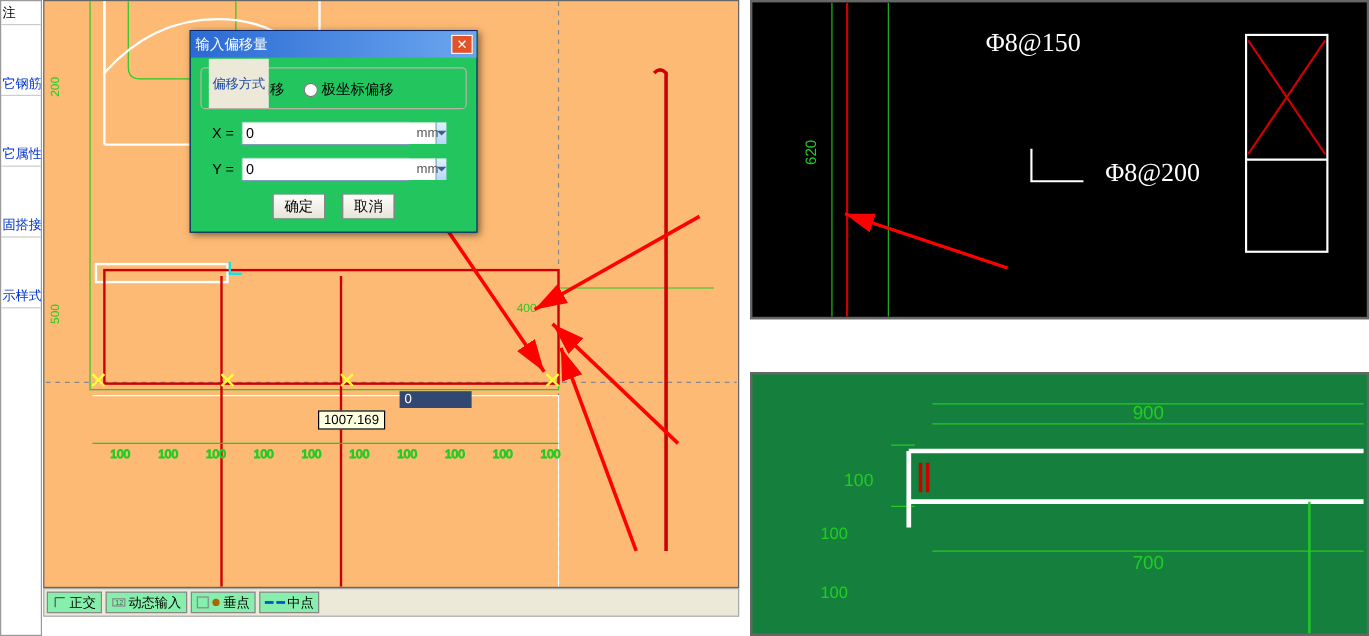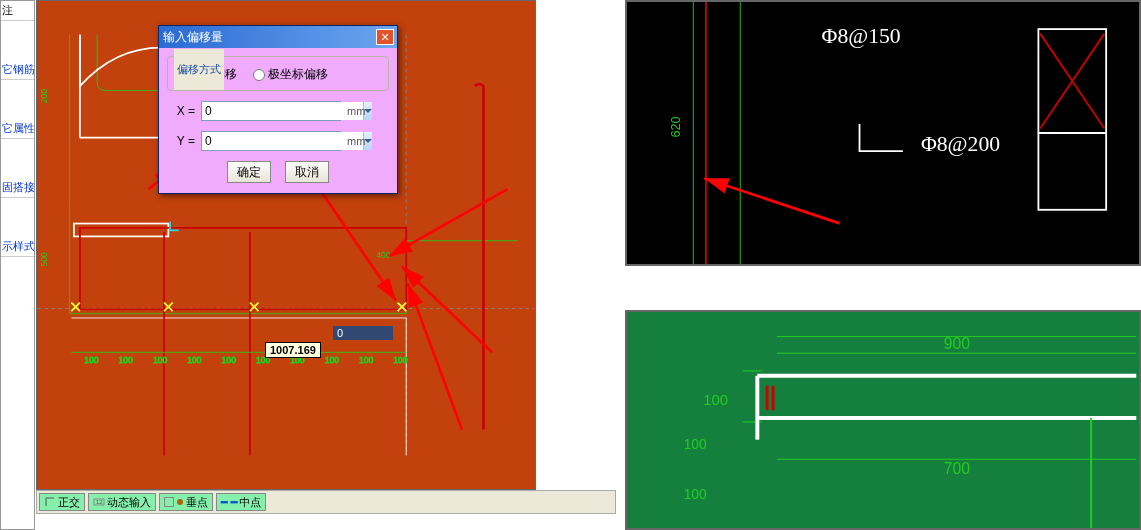--- a/index.html
+++ b/index.html
@@ -2,57 +2,57 @@
 <html><head>
   <meta charset="utf-8">
   <style>
     * { box-sizing: border-box; margin: 0; padding: 0; }
     body { font-family: "Microsoft YaHei", SimSun, Arial, sans-serif; font-size: 12px; background: #fff; width: 1141px; height: 530px; overflow: hidden; position: relative; }
 
     .left-panel { position: absolute; left: 0; top: 0; width: 35px; height: 530px; border: 1px solid #999; background: #fff; }
     .left-panel .item { border-bottom: 1px solid #ccc; padding: 2px 1px; font-size: 11px; color: #000; white-space: nowrap; overflow: hidden; }
     .left-panel .item.blue { color: #0033cc; margin-top: 39px; }
 
-    .main-cad { position: absolute; left: 36px; top: 0; width: 500px; height: 490px; background: #c2410c; border: 1px solid #666; }
+    .main-cad { position: absolute; left: 36px; top: 0; width: 580px; height: 490px; background: #fdba74; border: 1px solid #666; }
     .main-cad svg { width: 100%; height: 100%; display: block; }
 
     .statusbar { position: absolute; left: 36px; top: 490px; width: 580px; height: 24px; background: #ece9d8; border: 1px solid #aaa; display: flex; align-items: center; gap: 3px; padding: 1px 2px; font-size: 11px; }
     .sb-btn { border: 1px solid #888; background: #86efac; padding: 1px 4px; display: inline-flex; align-items: center; gap: 2px; height: 18px; }
     .sb-ico { width: 12px; height: 12px; display: inline-block; }
     .sb-magnet { width:10px;height:10px;border:1px solid #888;display:inline-block; }
     .sb-dot { width:6px;height:6px;border-radius:50%;background:#aa6600;display:inline-block;margin:0 1px; }
     .sb-cross { color:#0055cc;font-weight:bold; }
 
     .bottominfo { position: absolute; left: 36px; top: 514px; width: 580px; height: 16px; font-size: 11px; color: #333; padding: 1px 3px; white-space: nowrap; overflow: hidden; }
 
     .aux1 { position: absolute; left: 625px; top: 0; width: 516px; height: 266px; background: #000; border: 2px solid #666; }
     .aux1 svg { width:100%;height:100%;display:block; }
     .aux2 { position: absolute; left: 625px; top: 310px; width: 516px; height: 220px; background: #15803d; border: 2px solid #666; }
     .aux2 svg { width:100%;height:100%;display:block; }
 
-    .dialog { position: absolute; left: 158px; top: 25px; width: 240px; background: #f0abfc; border: 1px solid #0a246a; box-shadow: 2px 2px 6px rgba(0,0,0,0.5); font-size: 12px; }
+    .dialog { position: absolute; left: 158px; top: 25px; width: 240px; background: #22c55e; border: 1px solid #0a246a; box-shadow: 2px 2px 6px rgba(0,0,0,0.5); font-size: 12px; }
     .dlg-title { height: 22px; background: linear-gradient(to right, #2a6ad3, #6ca6ef); color: #fff; display: flex; align-items: center; padding: 0 4px; position: relative; }
     .dlg-close { position: absolute; right: 3px; top: 3px; width: 18px; height: 16px; background: #e2532a; border: 1px solid #fff; color:#fff; font-size: 11px; display:flex; align-items:center; justify-content:center; }
     .dlg-body { padding: 8px 8px 10px; }
     .fieldset { border: 1px solid #b9b4a5; border-radius: 4px; padding: 5px 6px 7px; margin-bottom: 10px; position: relative; }
     .legend { position: absolute; top: -8px; left: 6px; background: #ece9d8; padding: 13px 3px; color: #1a4aa2; font-size: 11px; }
     .radio-row { display:flex; gap:16px; padding-top:4px; }
     .radio-row label { display:flex; align-items:center; gap:3px; cursor:pointer; font-size:12px; }
     .radio-row input[type=radio]{ width:12px;height:12px; }
     .frow { display:flex; align-items:center; gap:6px; margin-bottom:10px; }
     .flabel { width: 28px; text-align:right; color:#000; }
     .combo { display:flex; border:1px solid #7f9db9; background:#fff; width:140px; height:20px; }
     .combo input { flex:1; border:none; padding:0 3px; font-size:12px; outline:none; }
     .combo .arrow { width:16px; background:linear-gradient(#e3f0fb,#b8d6f7); border-left:1px solid #a3c0e8; display:flex;align-items:center;justify-content:center;}
     .combo .arrow::after{content:"";border:4px solid transparent;border-top-color:#3b5e98;margin-top:3px;}
     .funit{ color:#555; font-size:11px; }
     .btnrow { display:flex; justify-content:center; gap:14px; margin-top: 6px;}
     .dlg-btn { width:44px; height:22px; border:1px solid #888; background:linear-gradient(#fdfdfc,#e8e4d8); font-size:12px; cursor:pointer; }
 
-    .tooltip-box { position:absolute; background:#ffffe1; border:1px solid #000; padding:1px 4px; font-size:11px;font-weight:bold; }
+    .tooltip-box { position:absolute; background:#ffffe1; border:1px solid #000; padding:1px 4px; font-size:11px; }
     .coord-box { position:absolute; background:#304872; color:#fff; padding:1px 4px; font-size:11px; min-width:60px; }
   </style>
 </head>
 <body>
 
 <div class="left-panel">
   <div class="item">注</div>
   <div class="item blue">它钢筋</div>
   <div class="item blue">它属性</div>
   <div class="item blue">固搭接</div>

